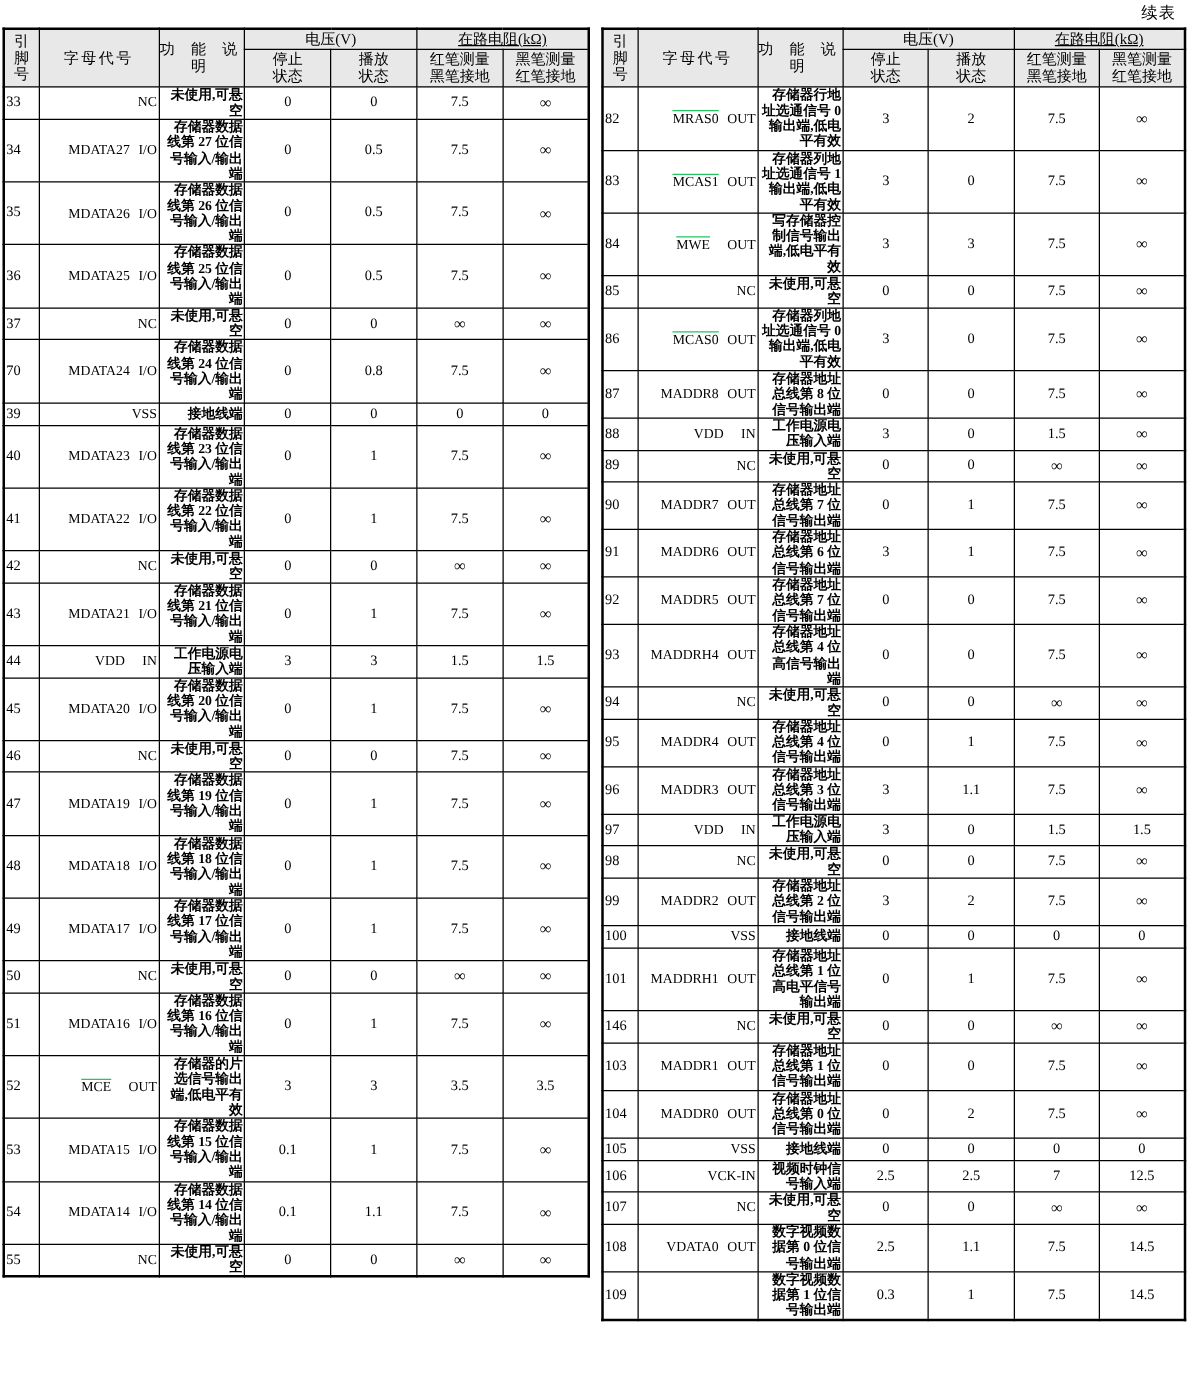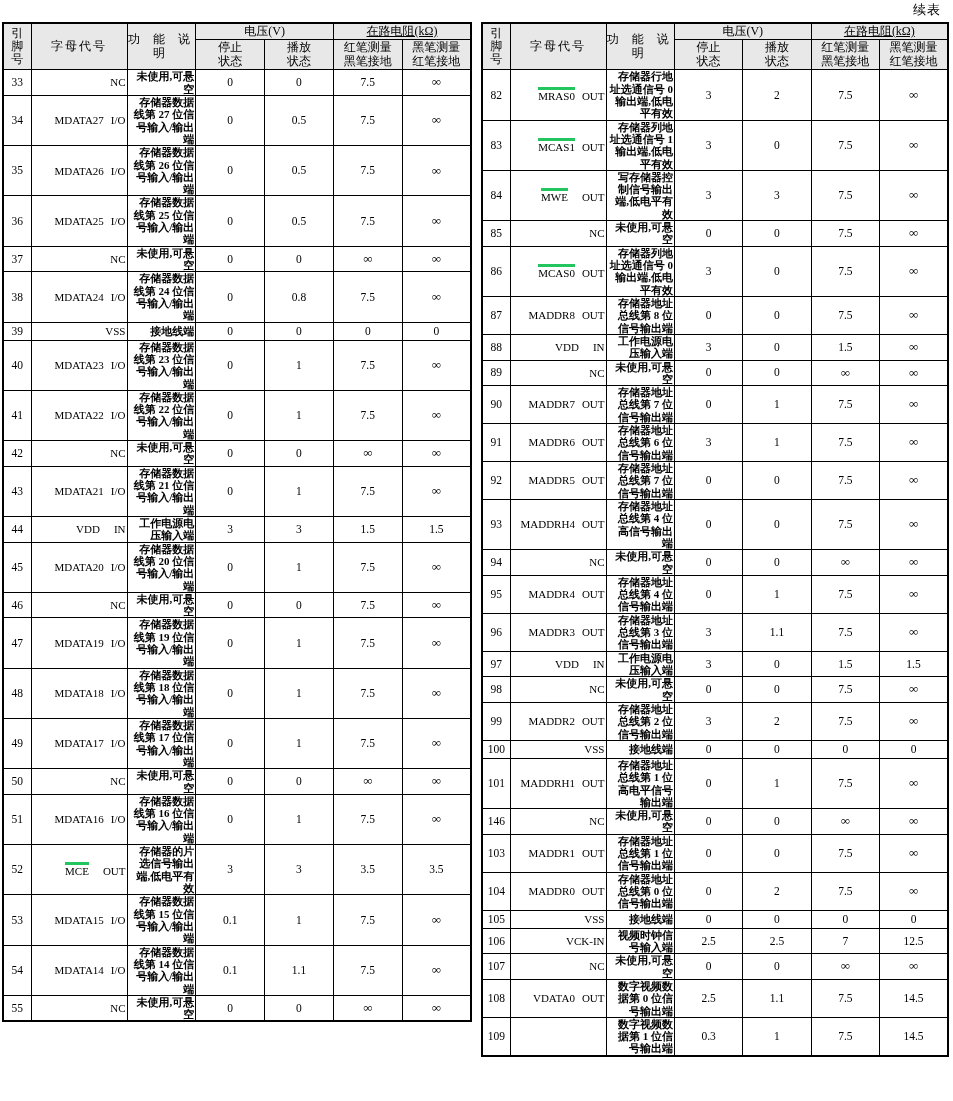--- a/index.html
+++ b/index.html
@@ -80,32 +80,32 @@
   .hdr-res  { font-size: 12.5px; text-decoration: underline; }
   .hdr-sub  { font-size: 11px; line-height: 1.05; padding: 1px 0; }
   .hdr-sub .l2 { display: block; }
 
   .c-v1, .c-v2 { width: 35px; }
   .c-r1, .c-r2 { width: 61px; }
 
   
   td.pin {
     width: 28px;
-    text-align: center;
+    text-align: left;
     font-size: 11.5px;
   }
   td.code {
     width: 96px;
     text-align: right;
     font-size: 11px;
     white-space: nowrap;
     padding: 0 1px;
   }
   td.code .sig { display: inline-block; }
-  td.code .ovl { display: inline-block; border-top: 3px solid #22c55e; padding-top: 0px; }
+  td.code .ovl { display: inline-block; border-top: 1px solid #22c55e; padding-top: 0px; }
   td.code .dir { display: inline-block; margin-left: 7px; }
   td.code .dir.wide { margin-left: 14px; }
   td.func {
     text-align: right;
     font-size: 11px;
     padding-left: 3px;
     padding-right: 1px;
     line-height: 1.18;
     font-weight: bold;
   }
@@ -199,21 +199,21 @@
           <tr>
             <td class="pin">37</td>
             <td class="code"><span class="sig">NC</span></td>
             <td class="func">未使用,可悬空</td>
             <td class="num">0</td>
             <td class="num">0</td>
             <td class="num inf">∞</td>
             <td class="num inf">∞</td>
           </tr>
           <tr>
-            <td class="pin">38</td>
+            <td class="pin">70</td>
             <td class="code"><span class="sig">MDATA24</span><span class="dir">I/O</span></td>
             <td class="func">存储器数据线第 24 位信号输入/输出端</td>
             <td class="num">0</td>
             <td class="num">0.8</td>
             <td class="num">7.5</td>
             <td class="num inf">∞</td>
           </tr>
           <tr>
             <td class="pin">39</td>
             <td class="code"><span class="sig">VSS</span></td>

